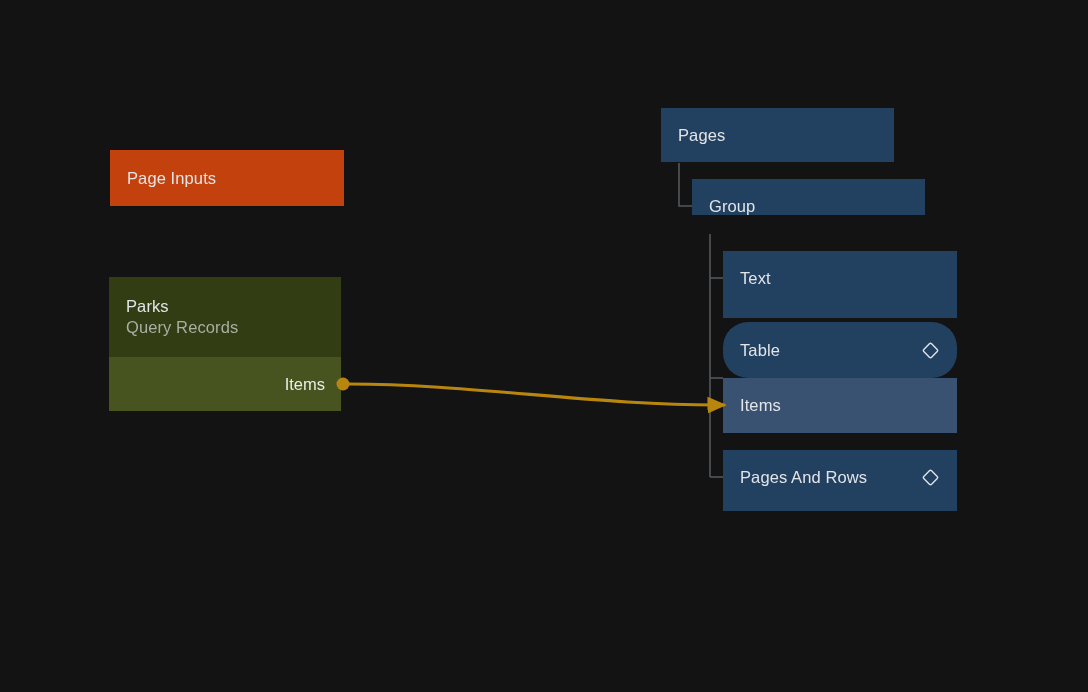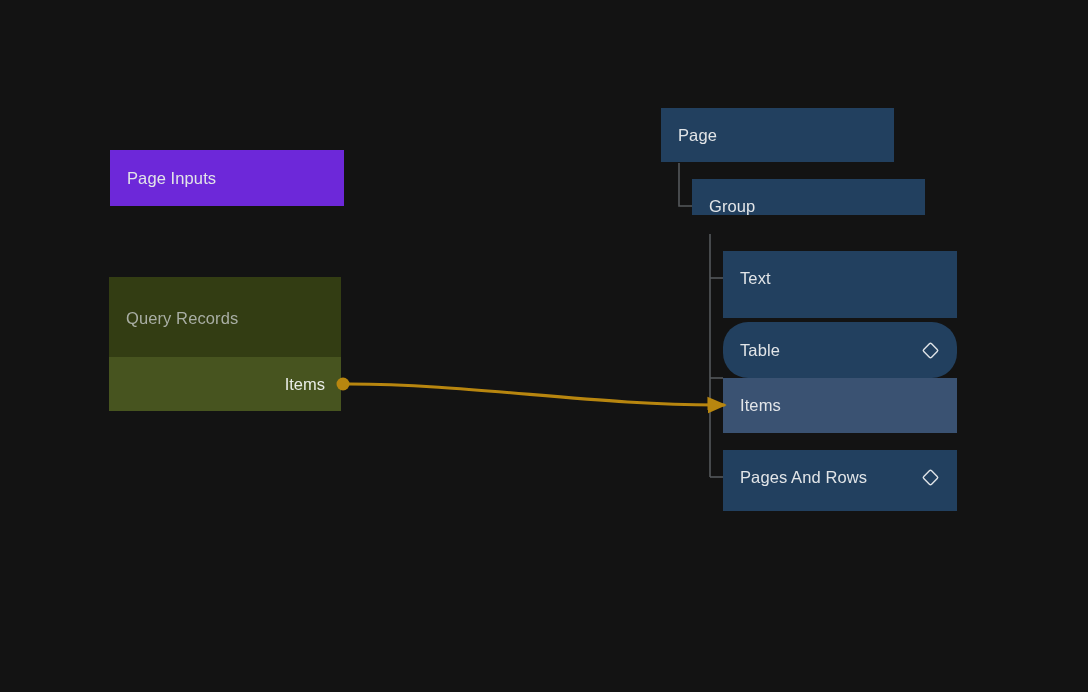--- a/index.html
+++ b/index.html
@@ -49,21 +49,21 @@
     margin-top: 2px;
   }
   .spacer { flex: 1 1 auto; }
 
   
   #node-page-inputs {
     left: 110px;
     top: 150px;
     width: 234px;
     height: 56px;
-    background: #6d28d9;
+    background: #c2410c;
   }
   #node-page-inputs .node-row { height: 56px; }
 
   
   #node-parks {
     left: 109px;
     top: 277px;
     width: 232px;
     height: 134px;
   }
@@ -150,30 +150,31 @@
   </svg>
 
   <div class="node" id="node-page-inputs">
     <div class="node-row">
       <span class="node-title">Page Inputs</span>
     </div>
   </div>
 
   <div class="node" id="node-parks">
     <div class="hdr">
+      <span class="node-title">Parks</span>
       <span class="node-subtitle">Query Records</span>
     </div>
     <div class="body">
       <span class="port-label">Items</span>
     </div>
   </div>
 
   <div class="node blue" id="node-page">
     <div class="node-row">
-      <span class="node-title">Page</span>
+      <span class="node-title">Pages</span>
     </div>
   </div>
 
   <div class="node blue" id="node-group">
     <div class="node-row">
       <span class="node-title">Group</span>
     </div>
   </div>
 
   <div class="node blue" id="node-text">

